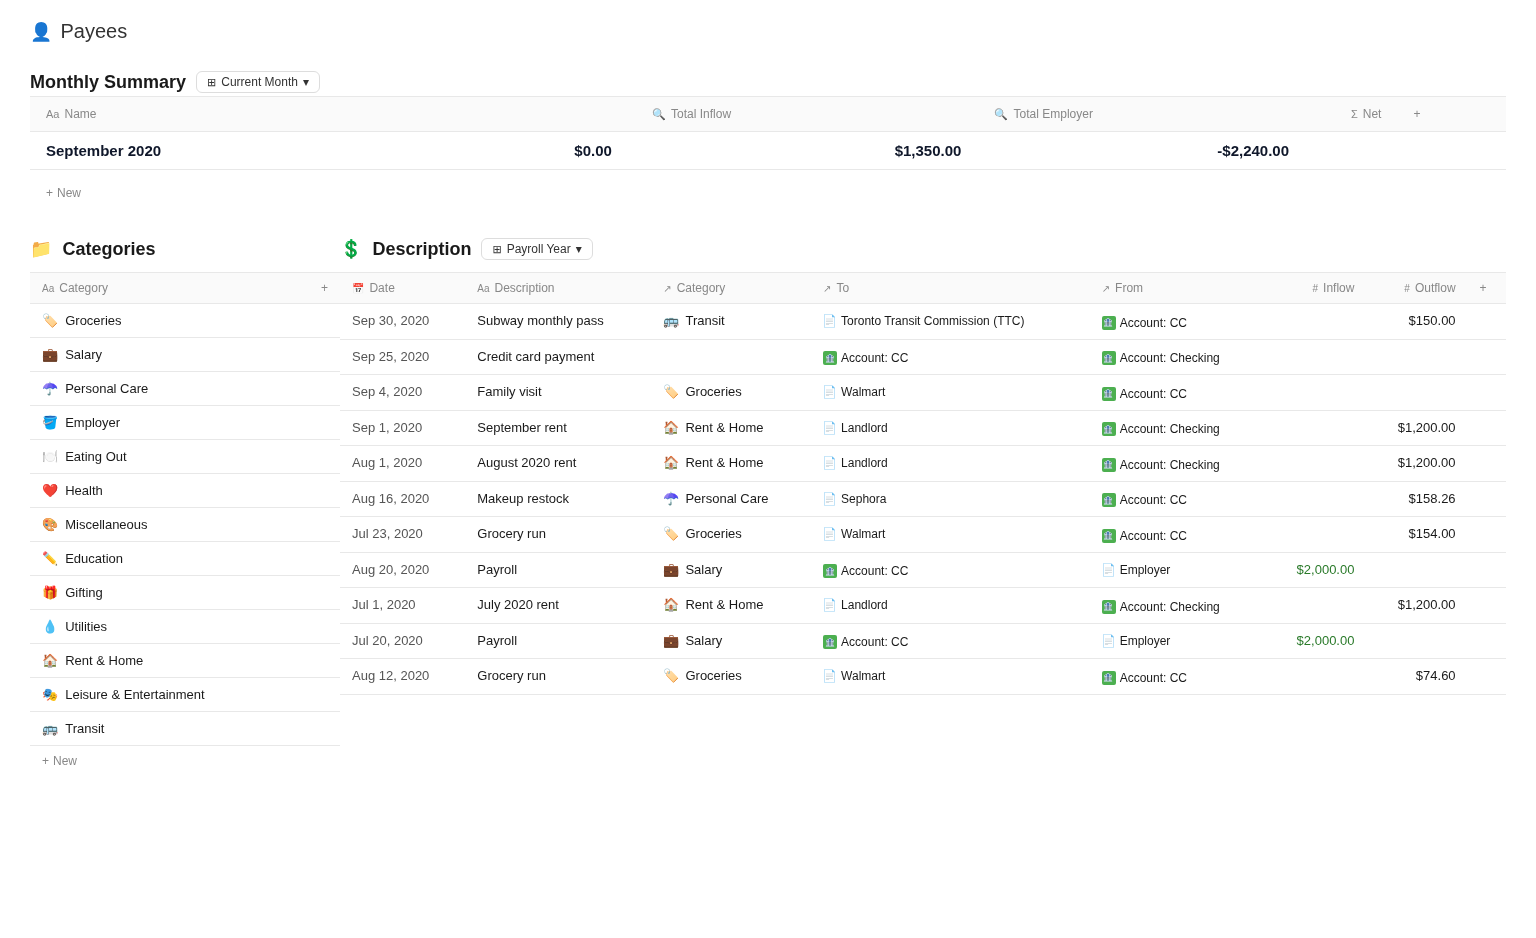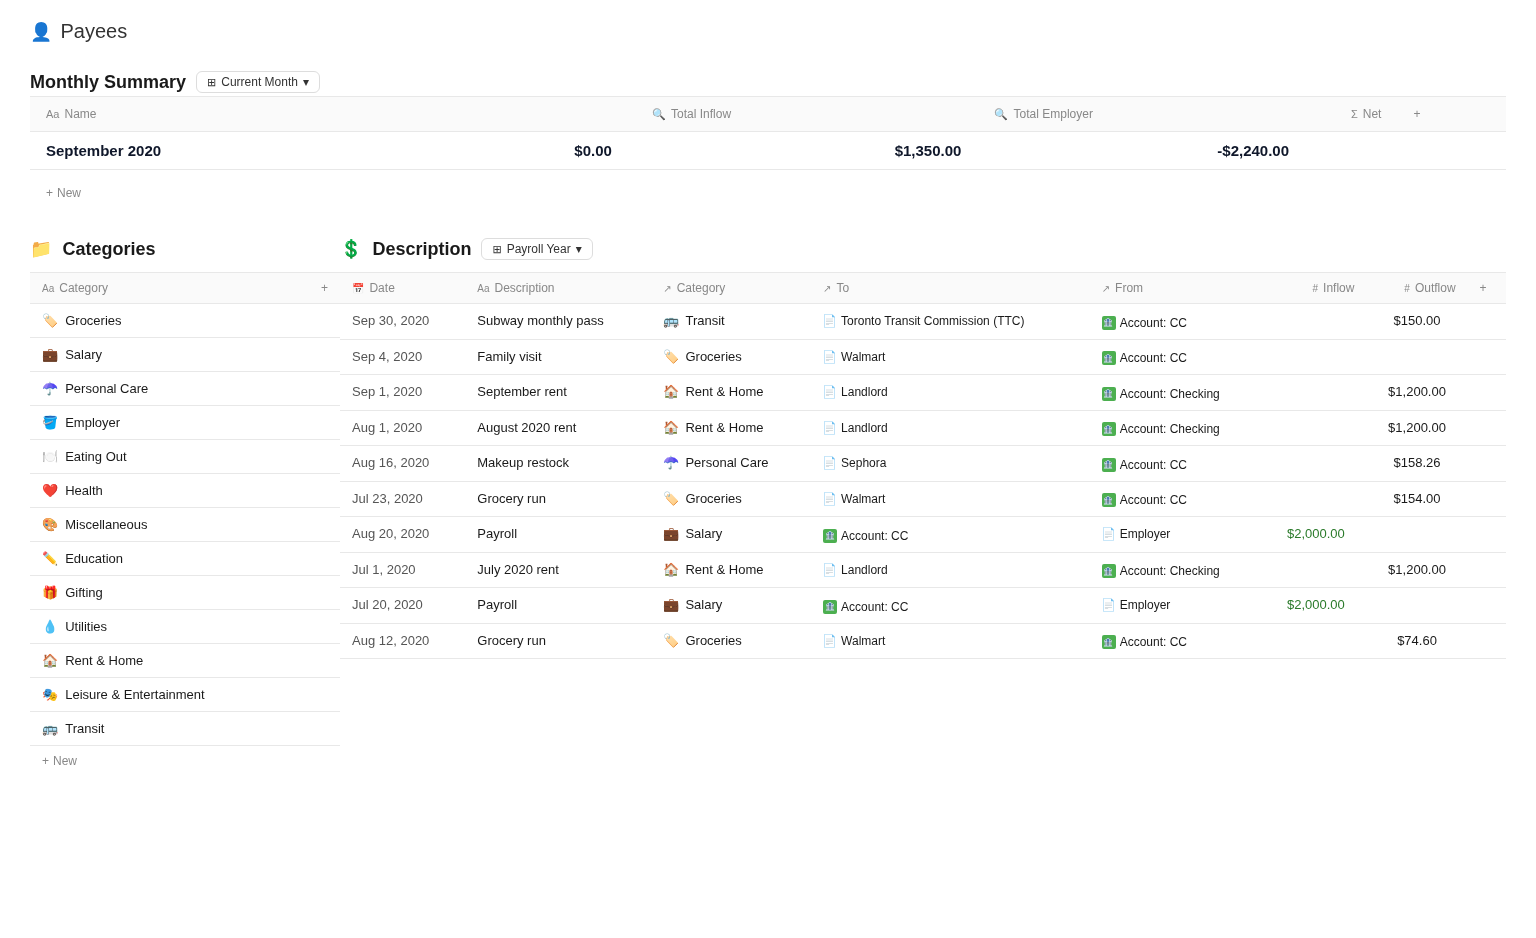--- a/index.html
+++ b/index.html
@@ -29,21 +29,21 @@
     .cat-table th { border-top: 1px solid #e8e8e8; border-bottom: 1px solid #e8e8e8; padding: 8px 12px; text-align: left; color: #888; font-size: 12px; font-weight: 500; background: #fafafa; }
     .cat-table td { border-bottom: 1px solid #e8e8e8; padding: 9px 12px; font-size: 13px; }
     .cat-table td .cat-row { display: flex; align-items: center; gap: 7px; }
     .cat-new { color: #888; font-size: 12px; padding: 8px 12px; cursor: pointer; display: flex; align-items: center; gap: 4px; }
 
     
     .trans-table { width: 100%; border-collapse: collapse; }
     .trans-table th { border-top: 1px solid #e8e8e8; border-bottom: 1px solid #e8e8e8; padding: 8px 12px; text-align: left; color: #888; font-size: 12px; font-weight: 500; background: #fafafa; white-space: nowrap; }
     .trans-table th.num { text-align: right; }
     .trans-table td { border-bottom: 1px solid #e8e8e8; padding: 9px 12px; font-size: 13px; vertical-align: top; }
-    .trans-table td.num { text-align: center; }
+    .trans-table td.num { text-align: right; }
     .cell-with-icon { display: flex; align-items: center; gap: 6px; }
     .date-cell { white-space: nowrap; color: #555; }
 
     
     .account-badge { display: inline-flex; align-items: center; gap: 4px; font-size: 12px; }
     .account-icon { width: 14px; height: 14px; background: #4caf50; border-radius: 2px; display: inline-flex; align-items: center; justify-content: center; color: white; font-size: 8px; flex-shrink: 0; }
     .doc-icon { width: 14px; height: 14px; display: inline-flex; align-items: center; justify-content: center; color: #888; font-size: 12px; flex-shrink: 0; }
 
     .bold-name { font-weight: 600; }
   </style>
@@ -290,20 +290,36 @@
       </span></td>
     <td><span class="account-badge">
         <span class="account-icon">🏦</span>
         <span>Account: CC</span>
       </span></td>
     <td class="num" style="color:inherit"></td>
     <td class="num">$150.00</td>
     <td></td>
   </tr>
           <tr>
+    <td class="date-cell">Sep 25, 2020</td>
+    <td>Credit card payment</td>
+    <td></td>
+    <td><span class="account-badge">
+        <span class="account-icon">🏦</span>
+        <span>Account: CC</span>
+      </span></td>
+    <td><span class="account-badge">
+        <span class="account-icon">🏦</span>
+        <span>Account: Checking</span>
+      </span></td>
+    <td class="num" style="color:inherit"></td>
+    <td class="num"></td>
+    <td></td>
+  </tr>
+          <tr>
     <td class="date-cell">Sep 4, 2020</td>
     <td>Family visit</td>
     <td>
               <span class="cell-with-icon">
       <span>🏷️</span>
       <span>Groceries</span>
     </span>
             </td>
     <td><span class="account-badge">
         <span class="doc-icon">📄</span>

